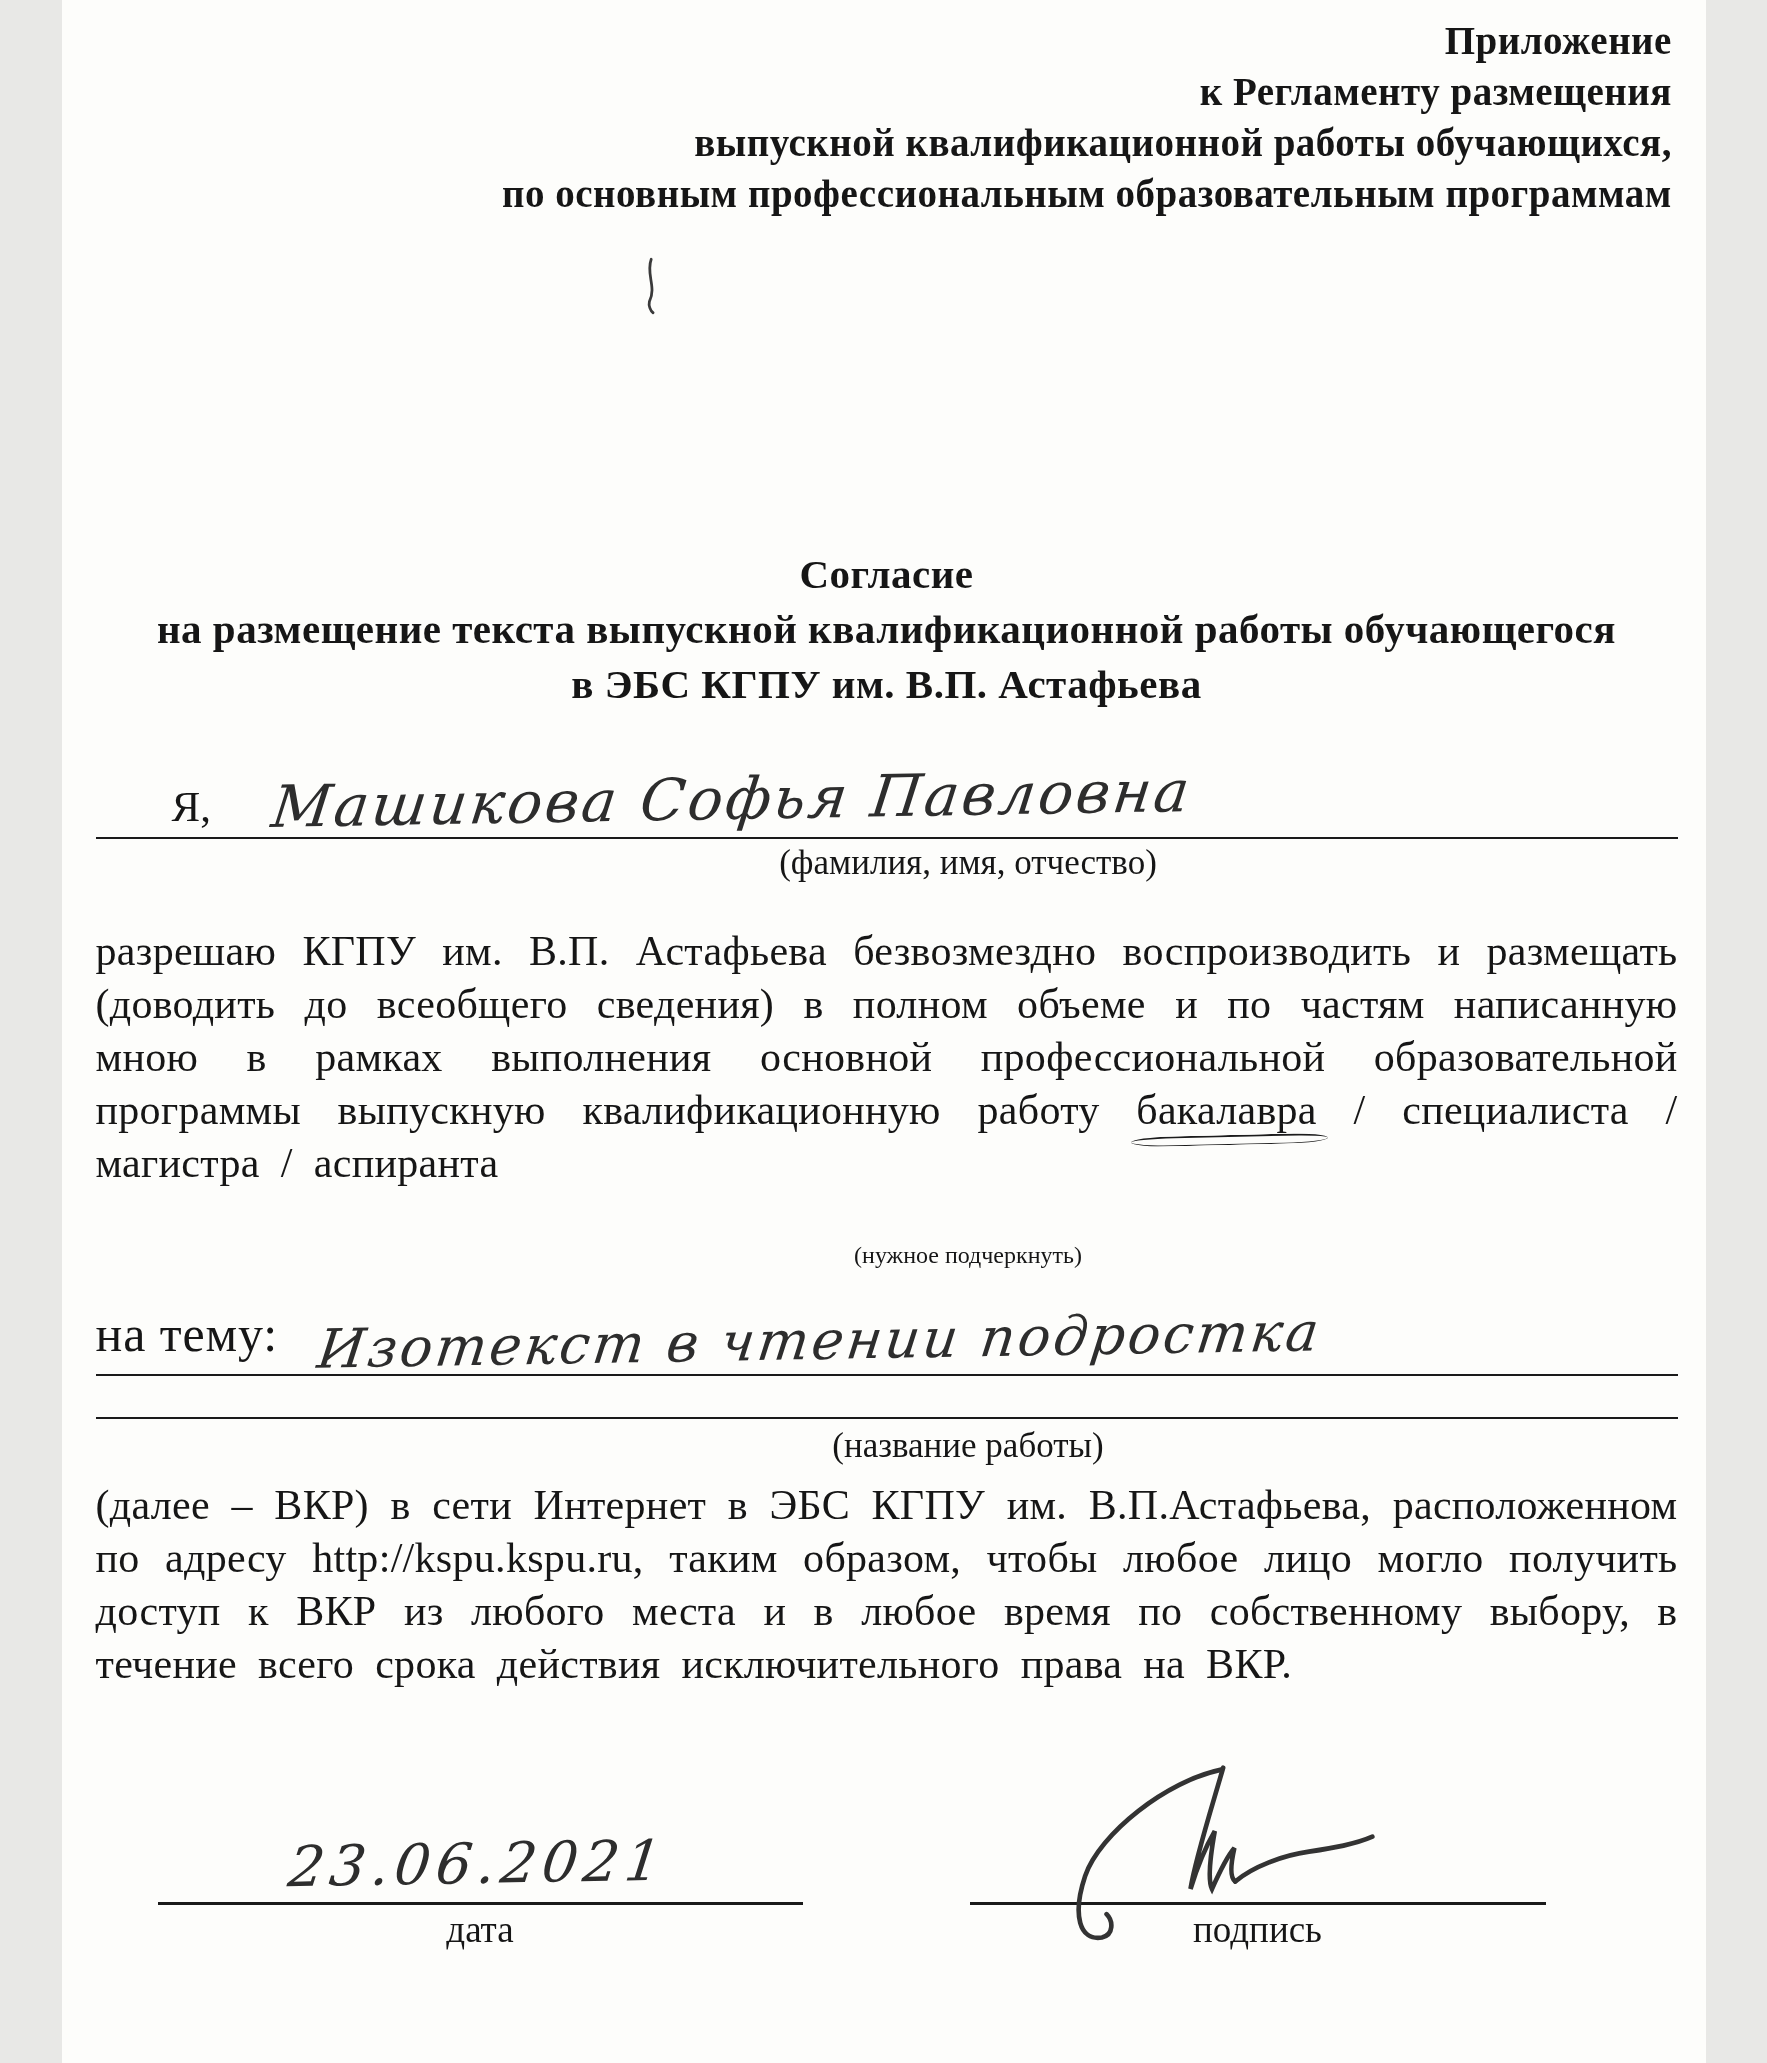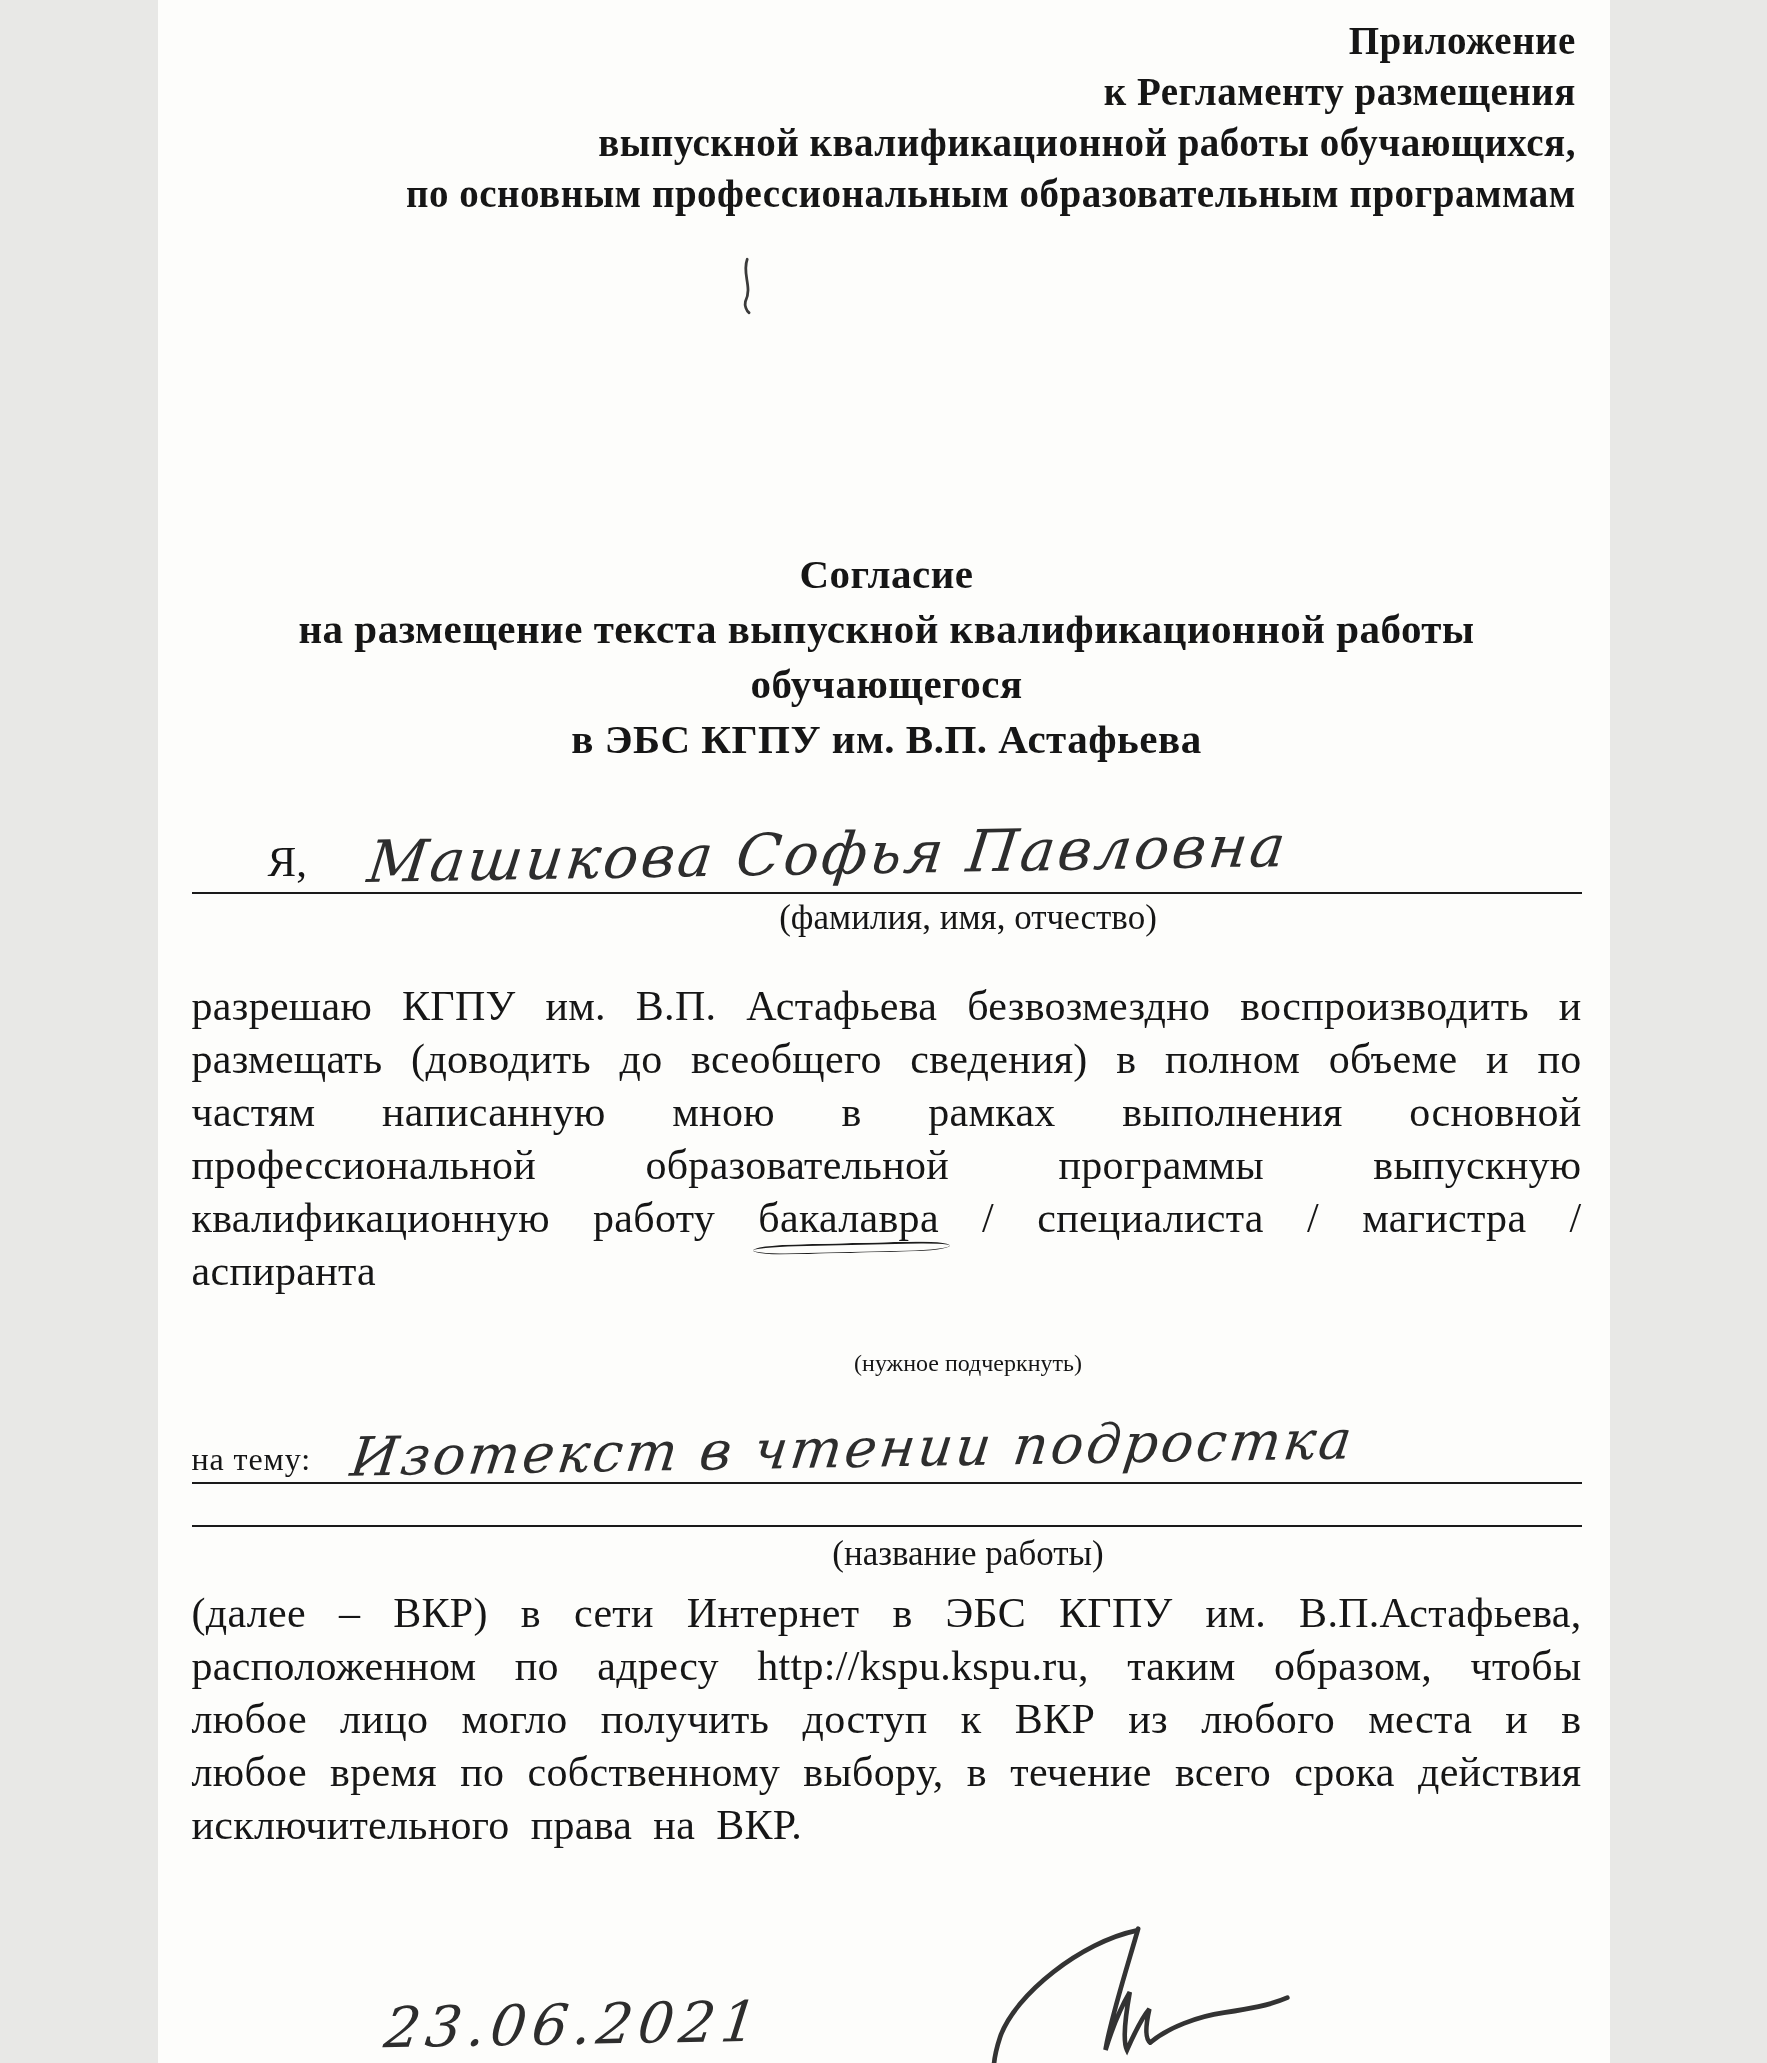--- a/index.html
+++ b/index.html
@@ -1,18 +1,18 @@
 <!DOCTYPE html>
 <html lang="ru" style="font-size:15px"><head>
 <meta charset="utf-8">
 <style>
   html, body { margin:0; padding:0; background:#e8e8e6; }
   .page {
     position:relative;
-    width:1452px; height:2064px;
+    width:1644px; height:2064px;
     margin:0 auto;
     background:#fdfdfb;
     font-family:"Liberation Serif", serif;
     color:#161616;
     box-sizing:border-box;
     padding:15px 28px 0 34px;
     overflow:hidden;
   }
 
   
@@ -93,21 +93,21 @@
 
   .hint-row { margin-top:3.7px; }
 
   .topic-row {
     margin-top:5.6px;
     height:89px;
     border-bottom:2.8px solid #1a1a1a;
     display:flex;
     align-items:flex-end;
   }
-  .topic-label { font-size:32px; padding-bottom:4px; letter-spacing:0.9px; }
+  .topic-label { font-size:50px; padding-bottom:11px; letter-spacing:0.9px; }
   .topic-hand  { font-size:54px; margin-left:41px; padding-bottom:1.9px; }
 
   .blank-rule {
     margin-top:41px;
     border-bottom:2.8px solid #1a1a1a;
     height:0;
   }
   .work-caption { margin-top:3.7px; }
 
   .footer {

